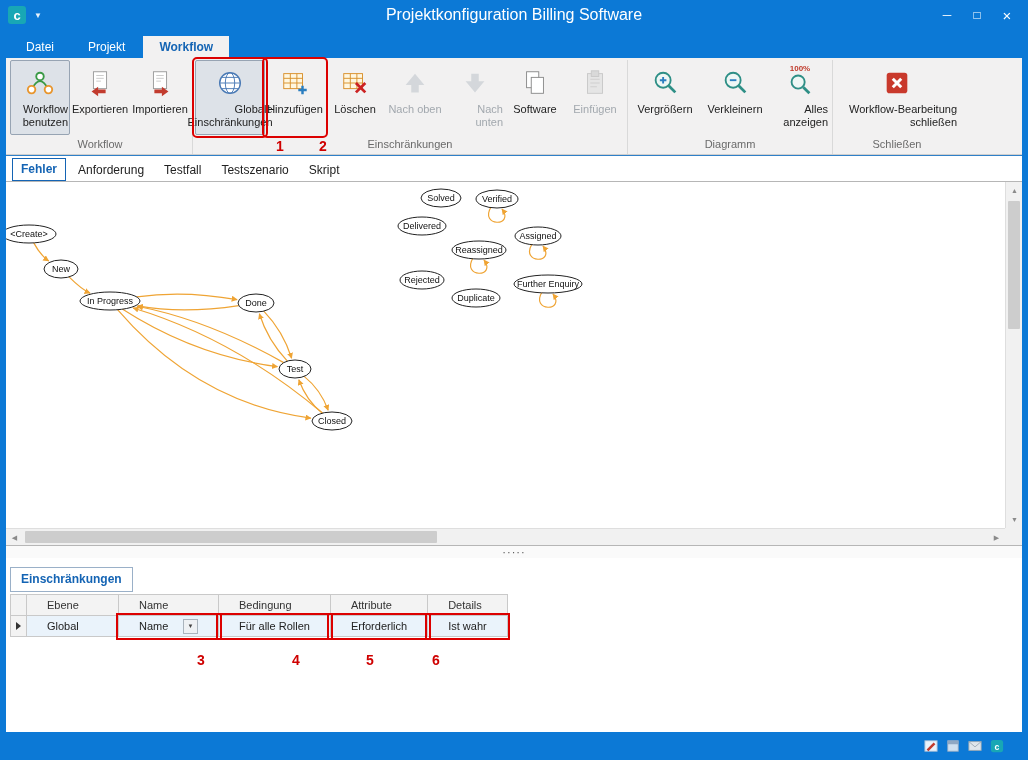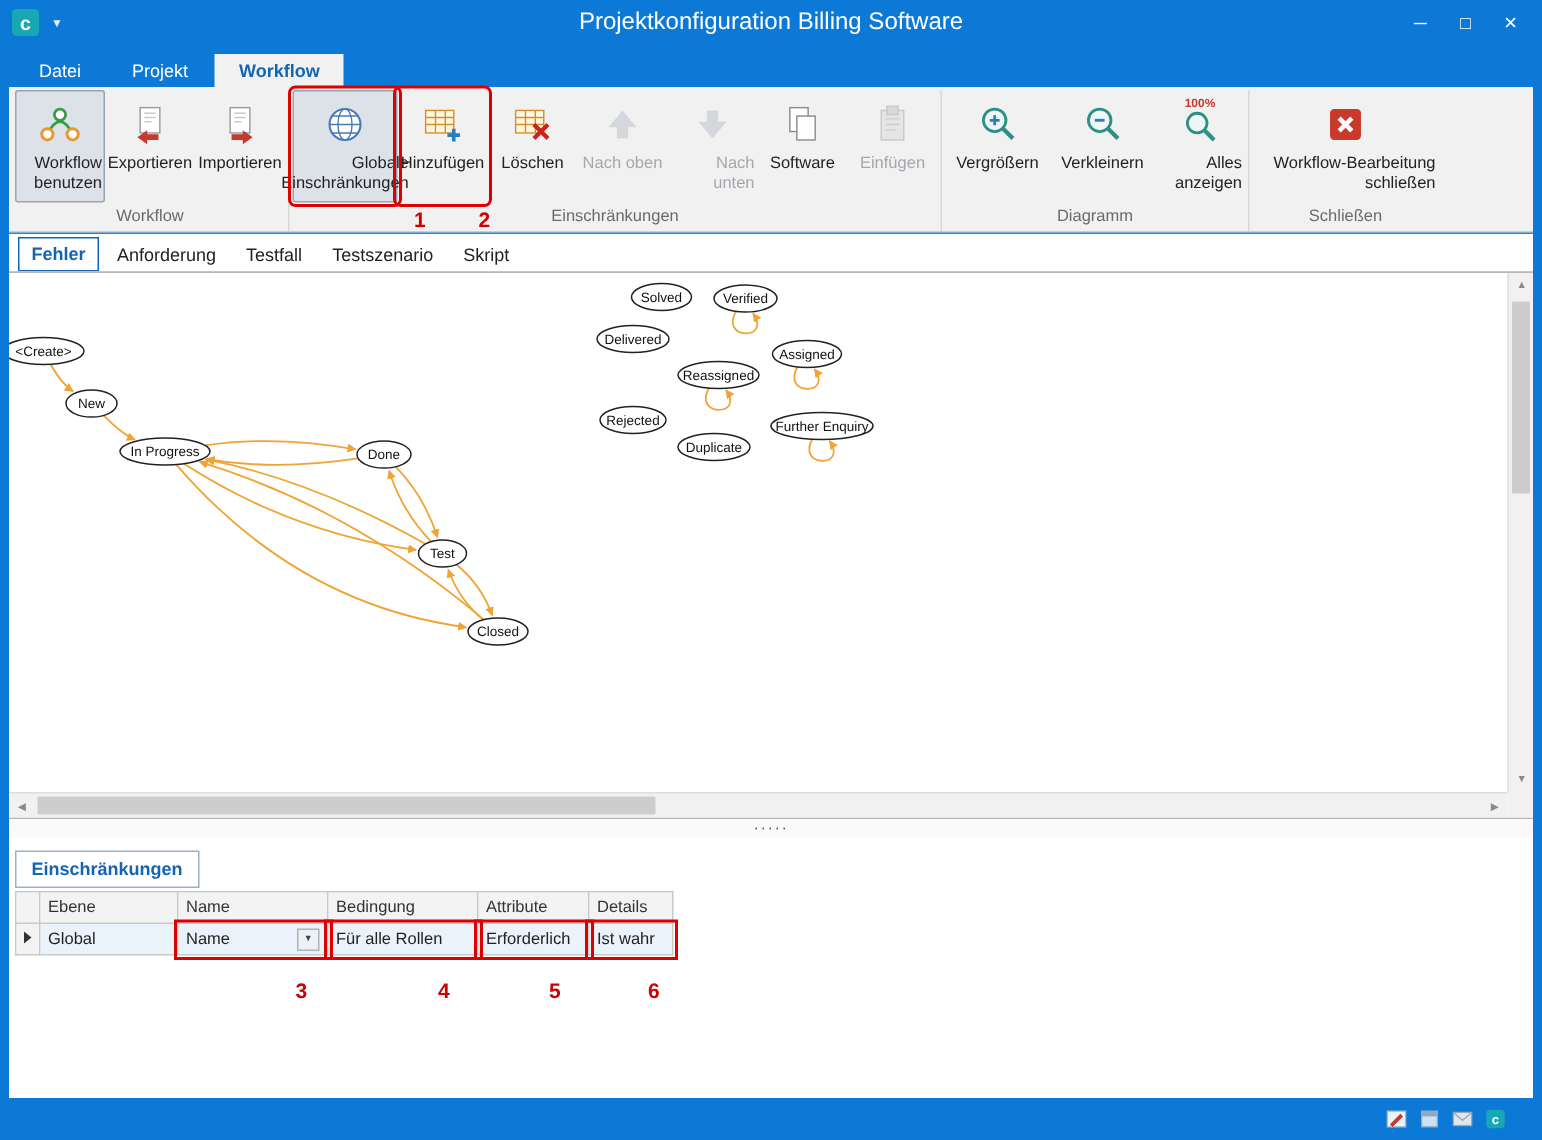--- a/index.html
+++ b/index.html
@@ -52,21 +52,21 @@
   .vthumb{position:absolute;left:2px;right:2px;top:19px;height:128px;background:#cdcdcd;border-radius:1px;}
   .hthumb{position:absolute;top:2px;bottom:2px;left:19px;width:412px;background:#cdcdcd;border-radius:1px;}
 
   
   .splitter{height:12px;background:#fafafa;display:flex;align-items:center;justify-content:center;color:#555;font-size:11px;letter-spacing:1px;line-height:0;}
 
   
   .bottom{height:174px;background:#fff;padding:9px 0 0 4px;position:relative;}
   .bp-tab{display:inline-block;border:1px solid #9ab0c8;padding:4px 10px 5px;color:#1464b4;font-weight:bold;font-size:12px;background:#fff;margin-bottom:2px;}
   table.grid{border-collapse:collapse;}
-  .grid th,.grid td{border:1px solid #c9c9c9;font-size:11px;padding:2px 5px;text-align:left;height:21px;white-space:nowrap;overflow:hidden;}
+  .grid th,.grid td{border:1px solid #c9c9c9;font-size:11px;padding:2px 20px;text-align:left;height:21px;white-space:nowrap;overflow:hidden;}
   .grid th{background:#f3f3f3;font-weight:normal;color:#333;}
   .grid td{background:#eaf3fb;}
   td.sel,th.sel{width:16px;padding:2px;background:#f3f3f3;text-align:center;}
   .tri-right{display:inline-block;width:0;height:0;border-left:5px solid #333;border-top:4px solid transparent;border-bottom:4px solid transparent;}
   .combo{display:flex;align-items:center;justify-content:space-between;gap:4px;}
   .combo-btn{width:15px;height:15px;border:1px solid #aab4bd;background:#eef1f4;display:flex;align-items:center;justify-content:center;font-size:6px;color:#444;}
 
   
   .statusbar{height:28px;background:#0c79d6;display:flex;align-items:center;justify-content:flex-end;gap:7px;padding-right:18px;}
   .status-icon{width:15px;height:15px;display:flex;align-items:center;justify-content:center;}

